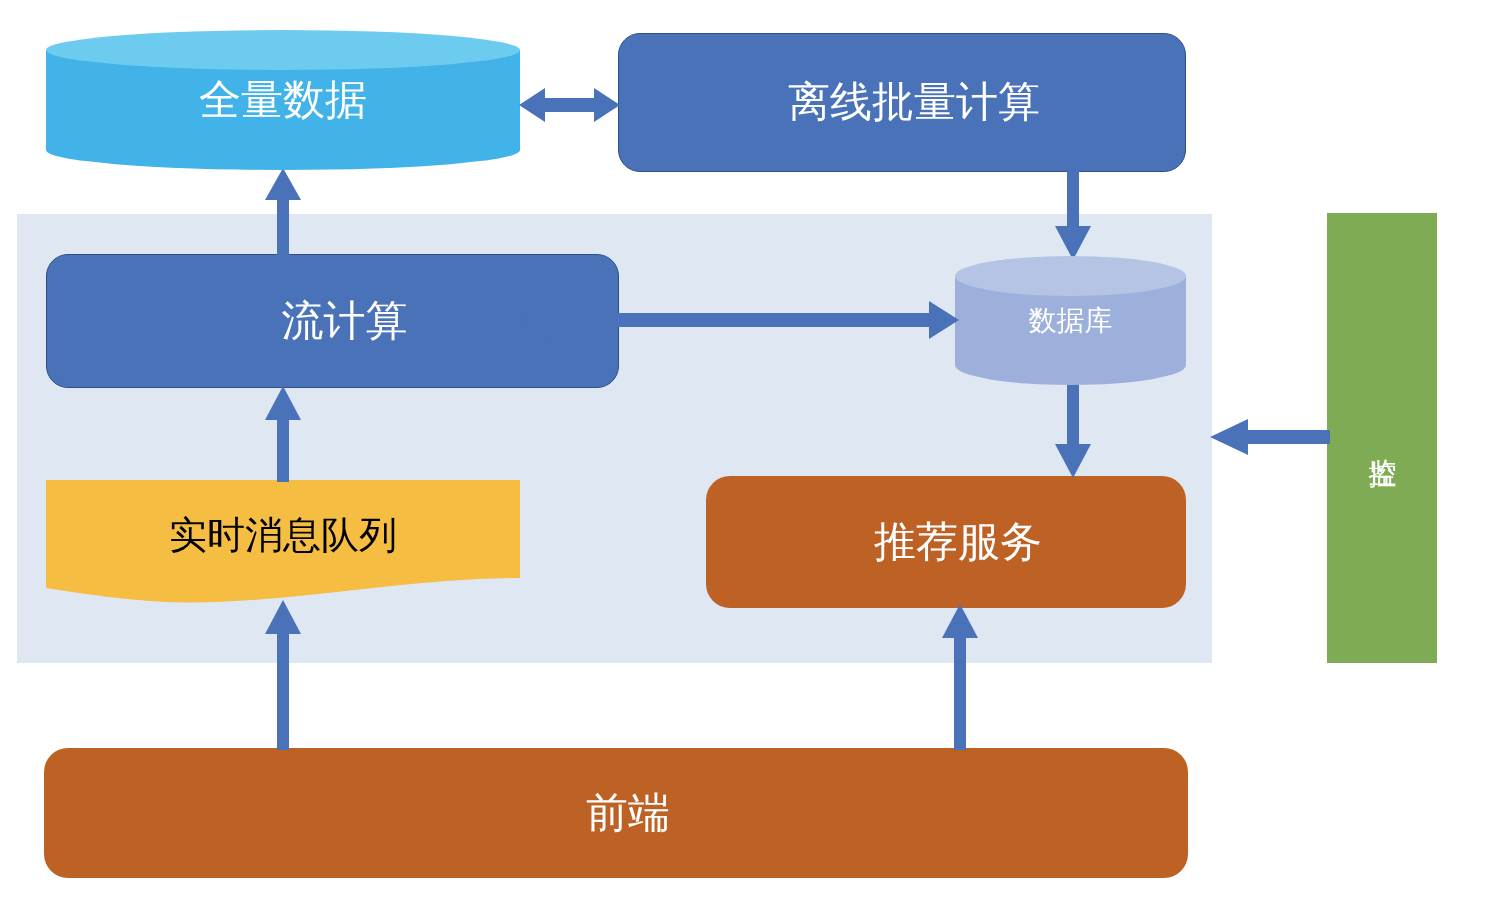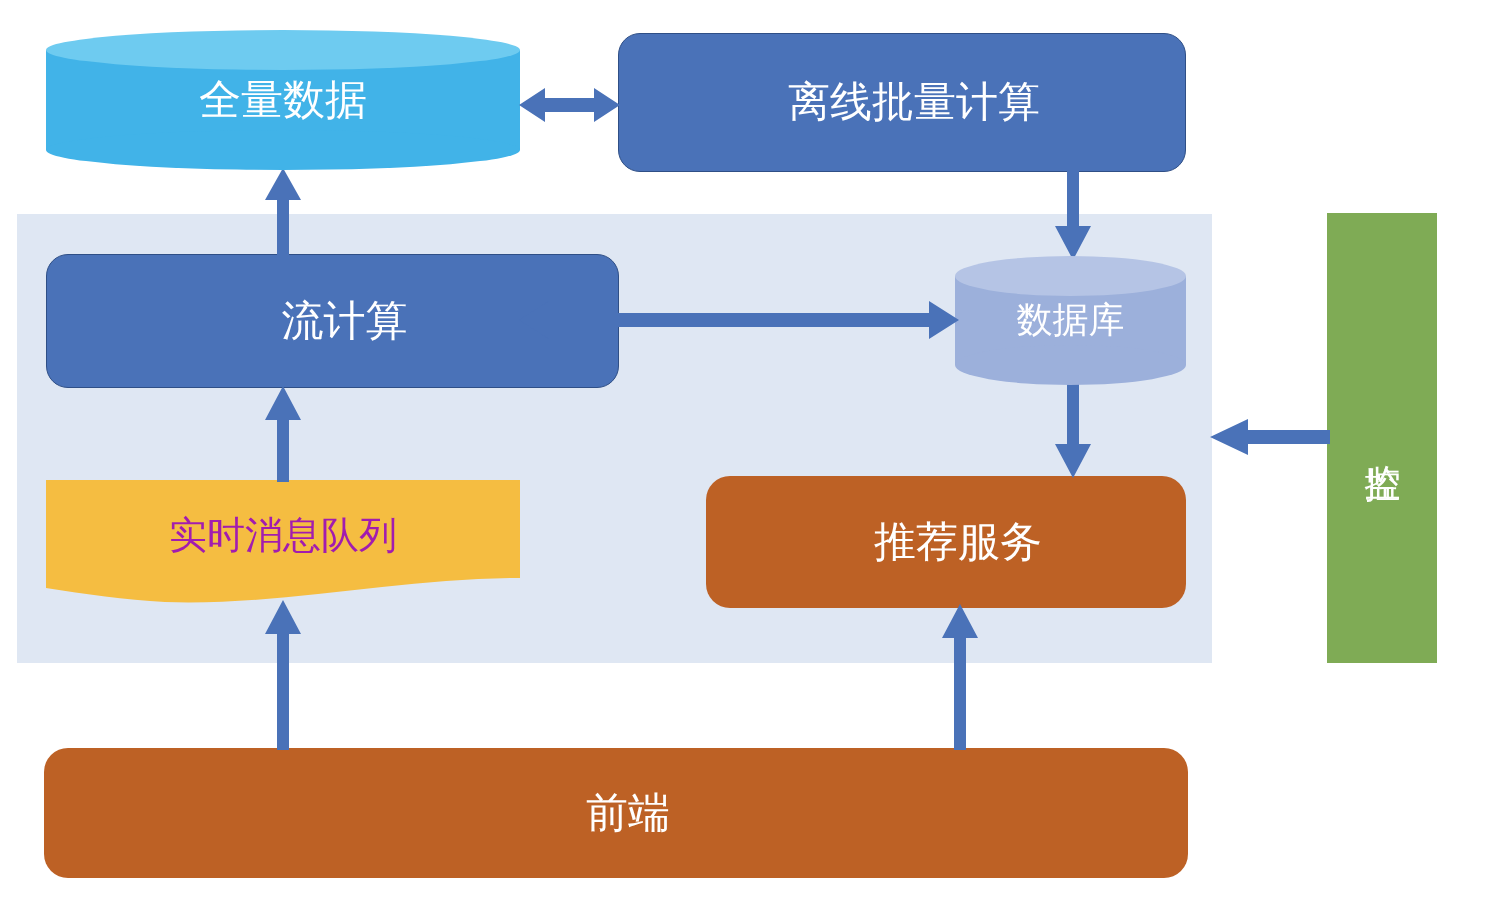--- a/index.html
+++ b/index.html
@@ -109,21 +109,21 @@
   .wavy {
     position: absolute;
   }
   .wavy svg { display: block; width: 100%; height: 100%; }
   .wavy .wavy-label {
     position: absolute;
     left: 0; right: 0; top: 0; bottom: 0;
     display: flex;
     align-items: center;
     justify-content: center;
-    color: #a21caf;
+    color: #000000;
     padding-bottom: 14px;
     box-sizing: border-box;
   }
 
   
   .vbar {
     position: absolute;
     background: #7fab55;
     display: flex;
     align-items: center;
@@ -136,21 +136,21 @@
     letter-spacing: 2px;
   }
 
   
   .arrow { position: absolute; }
   .arrow svg { display: block; overflow: visible; }
 
   
   .t-xl { font-size: 42px; text-align: center; }
   .t-lg { font-size: 38px; }
-  .t-md { font-size: 36px; text-align: right; }
+  .t-md { font-size: 28px; text-align: right; }
 </style>
 </head>
 <body>
 
 <div id="canvas">
 
   <div class="panel"></div>
 
   <div class="cyl cyl-cyan" style="left:46px; top:30px; width:474px; height:140px;">
     <div class="cyl-bottom"></div>

